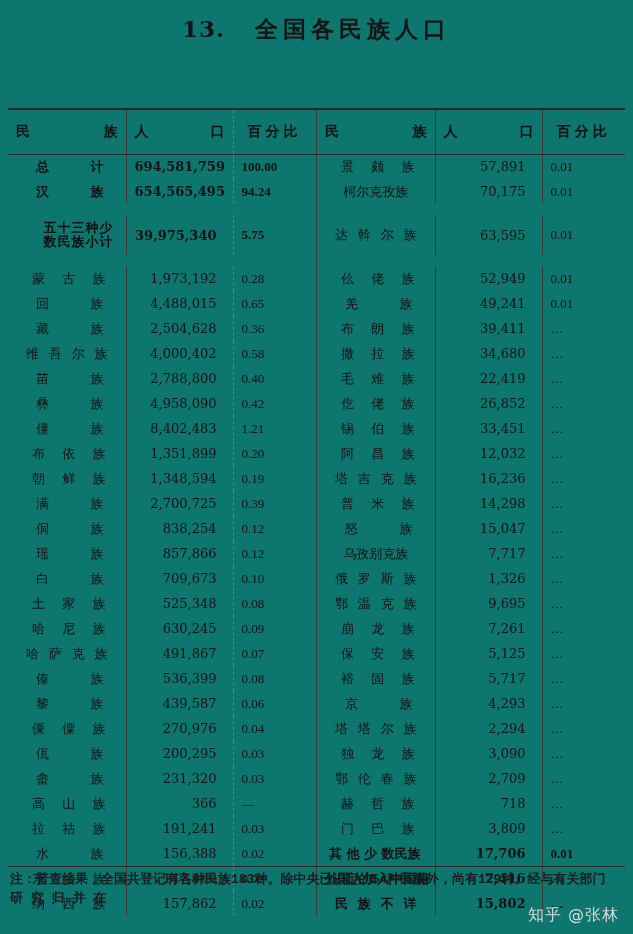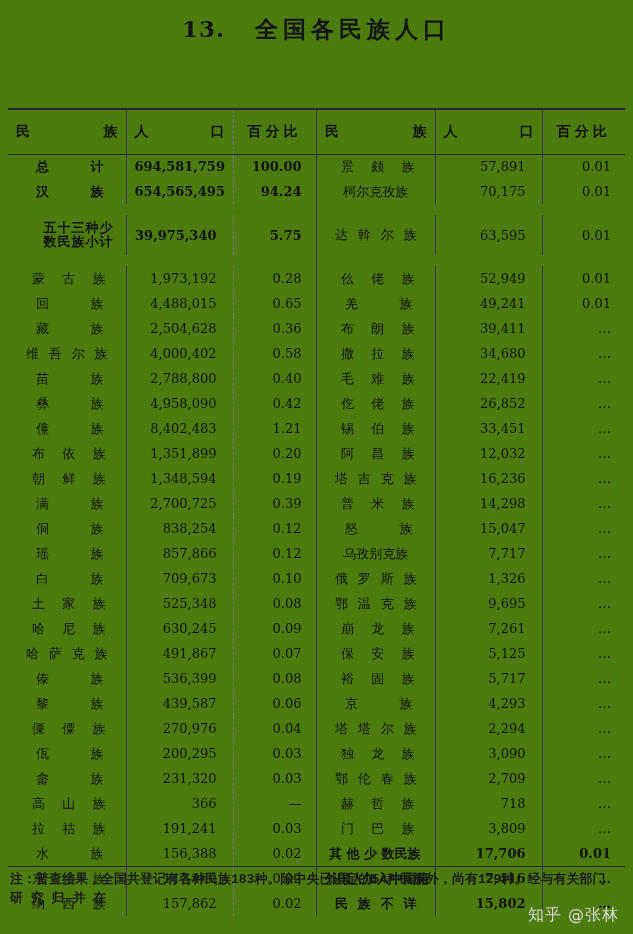--- a/index.html
+++ b/index.html
@@ -5,21 +5,21 @@
   * { box-sizing: border-box; }
   html, body {
     margin: 0; padding: 0;
     width: 633px; height: 934px;
     background: #ffffff;
     font-family: "DejaVu Sans", sans-serif;
   }
   #page {
     position: relative;
     width: 633px; height: 934px;
-    background: #4d7c0f;
+    background: #0f766e;
     overflow: hidden;
     filter: contrast(1.02);
   }
   
   .title {
     position: absolute;
     top: 14px; left: 0; right: 0;
     text-align: center;
     font-family: "DejaVu Serif", serif;
     font-weight: 700;
@@ -72,21 +72,21 @@
   tbody tr { height: 25px; }
 
   td.vline-l { border-left: 1px solid #3a3a3a; }
   th.vline-l { border-left: 1px solid #3a3a3a; }
   td.vline-dash { border-left: 1px dashed #777; }
   th.vline-dash { border-left: 1px dashed #777; }
   td.gapcol, th.gapcol { border-left: 1px solid #3a3a3a; padding: 0; width: 1px; }
 
   td.name { text-align: left; }
   td.pop  { text-align: right; padding-right: 16px; }
-  td.pct  { text-align: right; padding-right: 14px; }
+  td.pct  { padding-right: 14px; font-family: Liberation Serif, serif; }
 
   
   .n2 { display:flex; justify-content:space-between; padding: 0 14px 0 20px; }
   .n3 { display:flex; justify-content:space-between; padding: 0 12px 0 16px; }
   .n4 { display:flex; justify-content:space-between; padding: 0 10px 0 10px; }
   .n5 { display:flex; justify-content:space-between; padding: 0 6px 0 4px; }
   .nplain { display:block; text-align:center; }
 
   .bold { font-weight: 700; }
   .bold .n2, .bold .n3, .bold .n4, .bold .n5 { font-weight: 700; }

